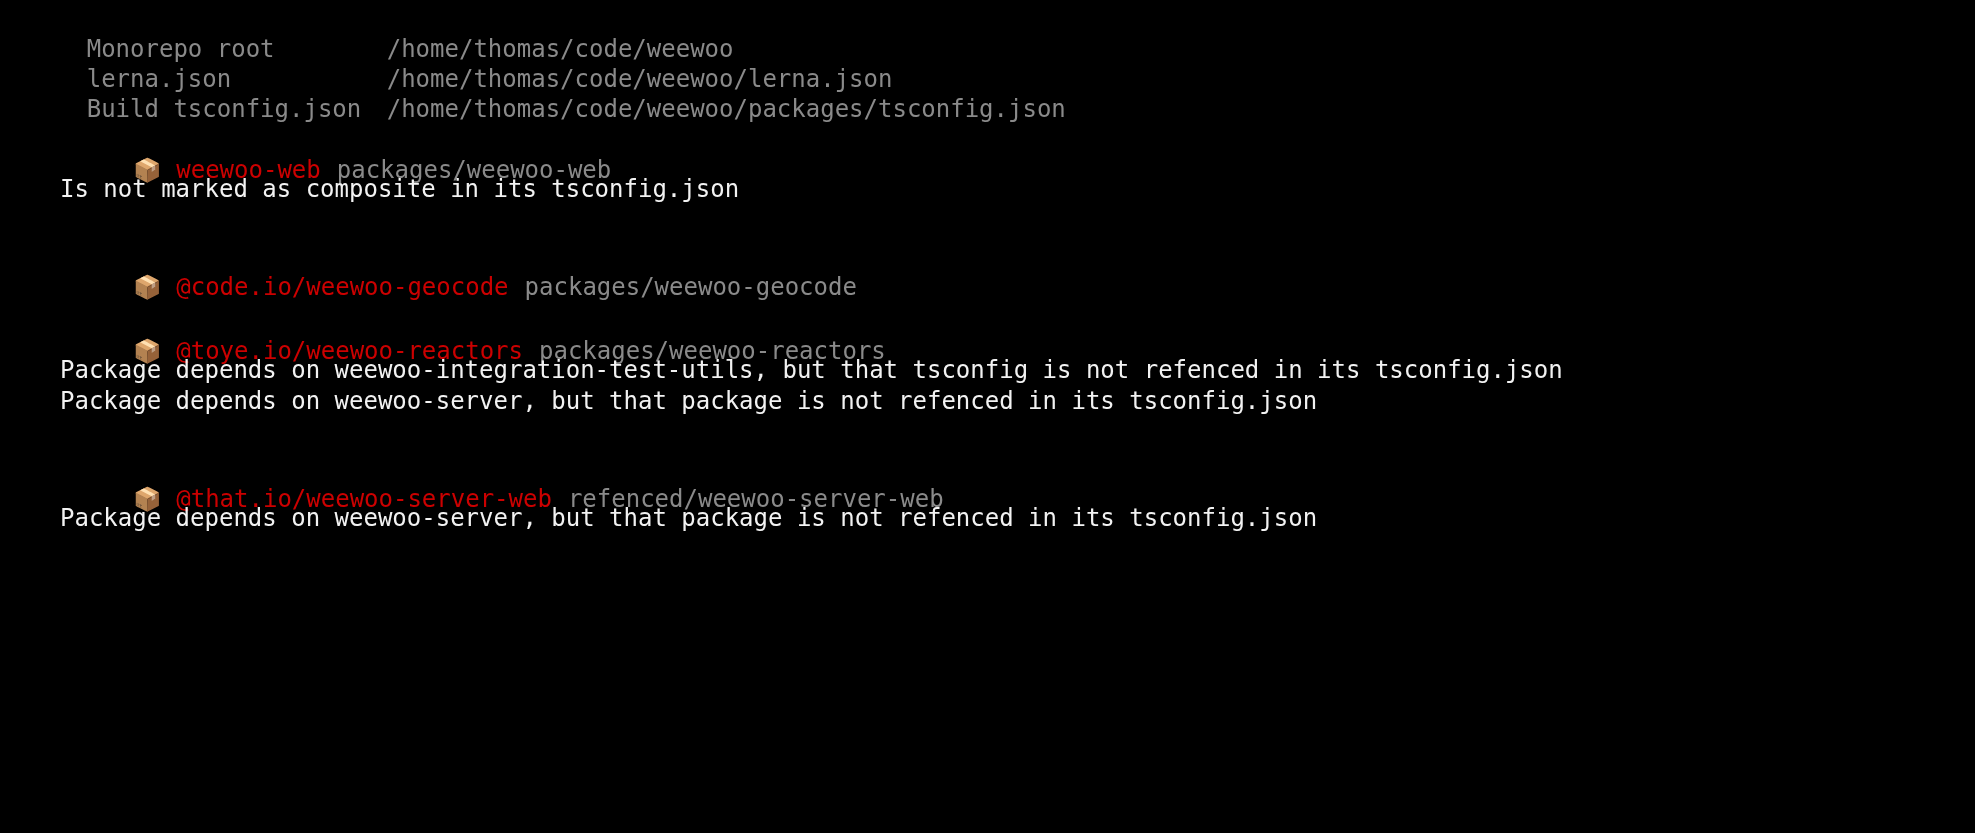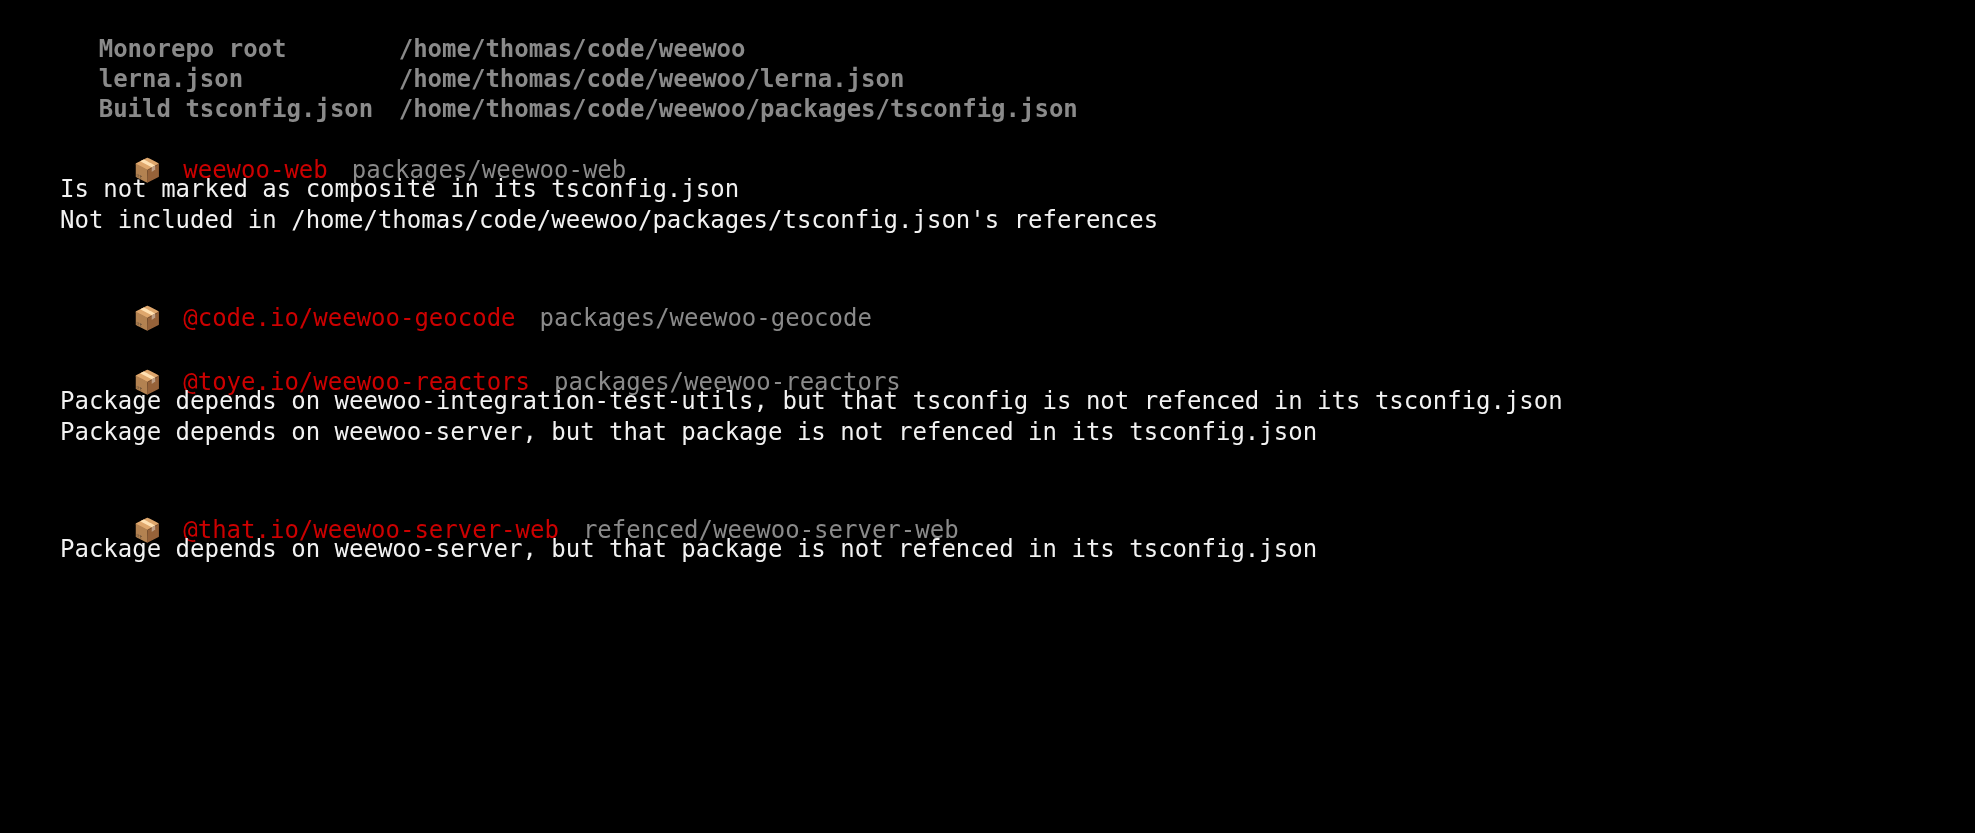--- a/index.html
+++ b/index.html
@@ -22,22 +22,21 @@
     height: 833px;
     background: #000000;
     padding: 0;
     box-sizing: border-box;
     position: relative;
   }
 
   
   .summary {
     padding-top: 4px;
-    padding-left: 12px;
-    font-weight: bold;
+    padding-left: 0;
   }
   .summary-row {
     display: block;
     white-space: pre;
     color: #8a8a8a;
     height: 30px;
     line-height: 30px;
   }
   .summary-label {
     display: inline-block;
@@ -70,27 +69,26 @@
     font-family: "DejaVu Sans", sans-serif;
     font-size: 23px;
     line-height: 36px;
     vertical-align: top;
     margin-right: 14px;
   }
   .pkg-name {
     color: #cc0000;
     white-space: pre;
     vertical-align: top;
-    margin-left: 7px;
   }
   .pkg-path {
     color: #8a8a8a;
     white-space: pre;
     vertical-align: top;
-    margin-left: 24px;
+    margin-left: 16px;
   }
   .package-messages {
     margin-top: 22px;
     padding-left: 60px;
   }
   .pkg-message {
     display: block;
     color: #f2f2f2;
     white-space: pre;
     height: 31px;
@@ -115,21 +113,20 @@
   </div>
 
   <div class="packages">
 
     <div class="package-block">
       <div class="package-header">
         <span class="pkg-icon">📦</span><span class="pkg-name">weewoo-web</span><span class="pkg-path">packages/weewoo-web</span>
       </div>
       <div class="package-messages">
         <span class="pkg-message">Is not marked as composite in its tsconfig.json</span>
-        <span class="pkg-message">Not included in /home/thomas/code/weewoo/packages/tsconfig.json's references</span>
       </div>
     </div>
 
     <div class="package-block">
       <div class="package-header">
         <span class="pkg-icon">📦</span><span class="pkg-name">@code.io/weewoo-geocode</span><span class="pkg-path">packages/weewoo-geocode</span>
       </div>
     </div>
 
     <div class="package-block">

